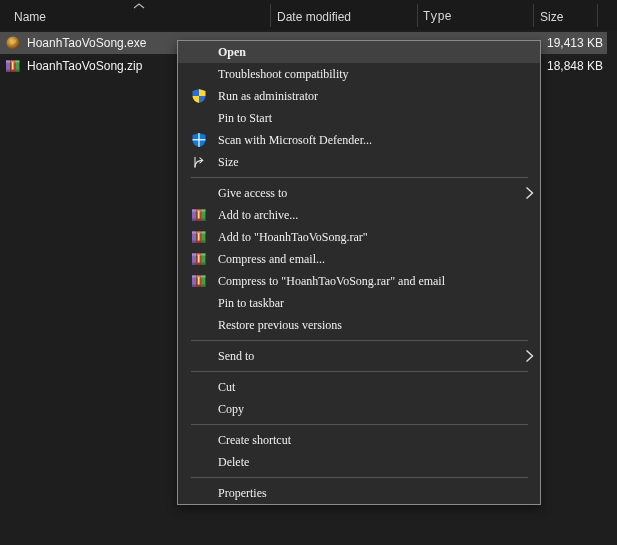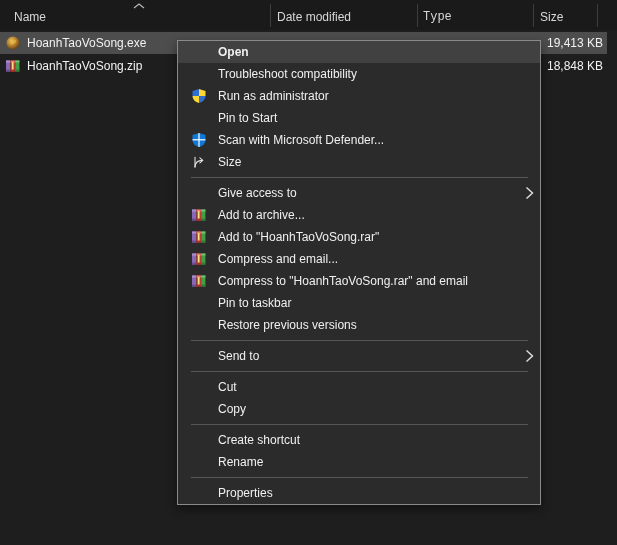--- a/index.html
+++ b/index.html
@@ -29,20 +29,21 @@
   .file-icon{width:16px;height:16px;margin-right:6px;flex:none;display:flex;align-items:center;justify-content:center}
   .file-size{margin-left:auto}
 
   
   .menu{
     position:absolute;left:177px;top:40px;width:364px;box-sizing:border-box;
     background:var(--menu_bg,#2b2b2b);
     border:1px solid var(--menu_border,#8a8a8a);
     color:var(--menu_text,#f0f0f0);
     box-shadow:0 4px 10px rgba(0,0,0,.45);
+    font-family:Liberation Serif, serif;
   }
   .menu-item{height:22px;display:flex;align-items:center;padding-left:13px;white-space:nowrap;cursor:default}
   .menu-item.highlighted{background:var(--menu_highlight,#414141)}
   .menu-item.bold{font-weight:bold}
   .mi-icon{width:16px;height:16px;margin-right:11px;flex:none;display:flex;align-items:center;justify-content:center}
   .mi-chevron{margin-left:auto;margin-right:6px;display:flex;align-items:center}
   .menu-sep{height:1px;background:var(--separator,#565656);margin:4px 12px 4px 13px}
 </style>
 </head>
 <body>
@@ -263,21 +264,21 @@
         <span class="mi-icon"></span>
         <span class="mi-label">Copy</span>
       </div>
       <div class="menu-sep"></div>
       <div class="menu-item">
         <span class="mi-icon"></span>
         <span class="mi-label">Create shortcut</span>
       </div>
       <div class="menu-item">
         <span class="mi-icon"></span>
-        <span class="mi-label">Rename</span>
+        <span class="mi-label">Delete</span>
       </div>
       <div class="menu-sep"></div>
       <div class="menu-item">
         <span class="mi-icon"></span>
         <span class="mi-label">Properties</span>
       </div>
     </div>
 </div>
 
 </body></html>

